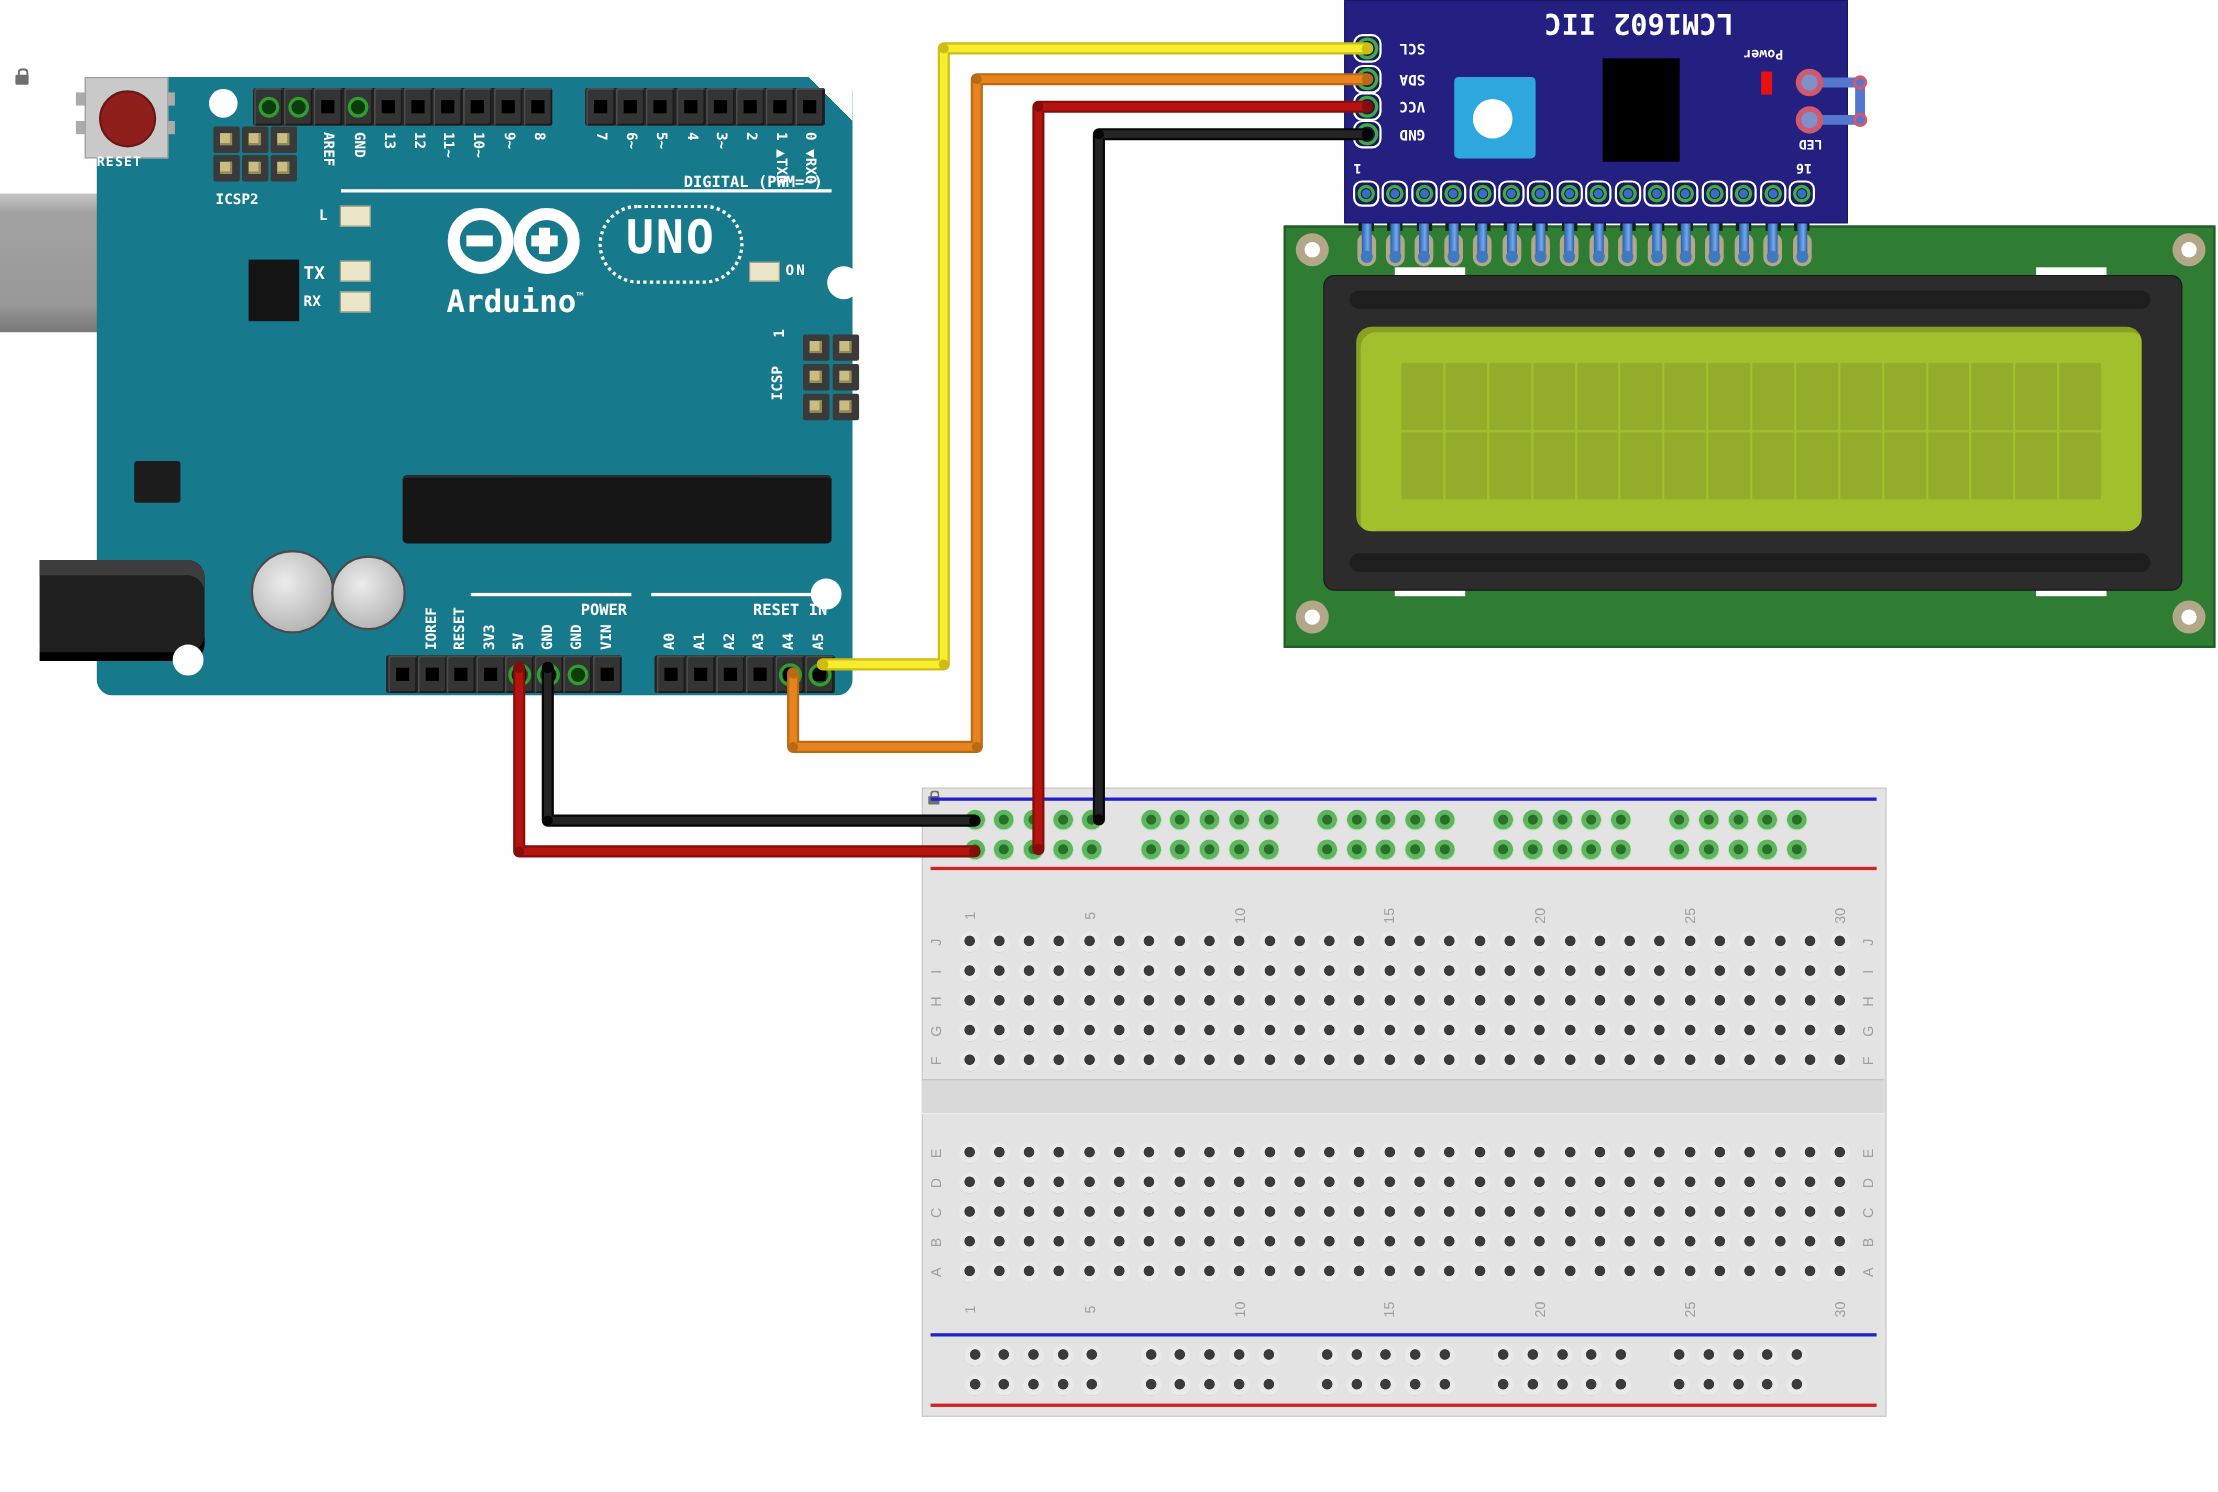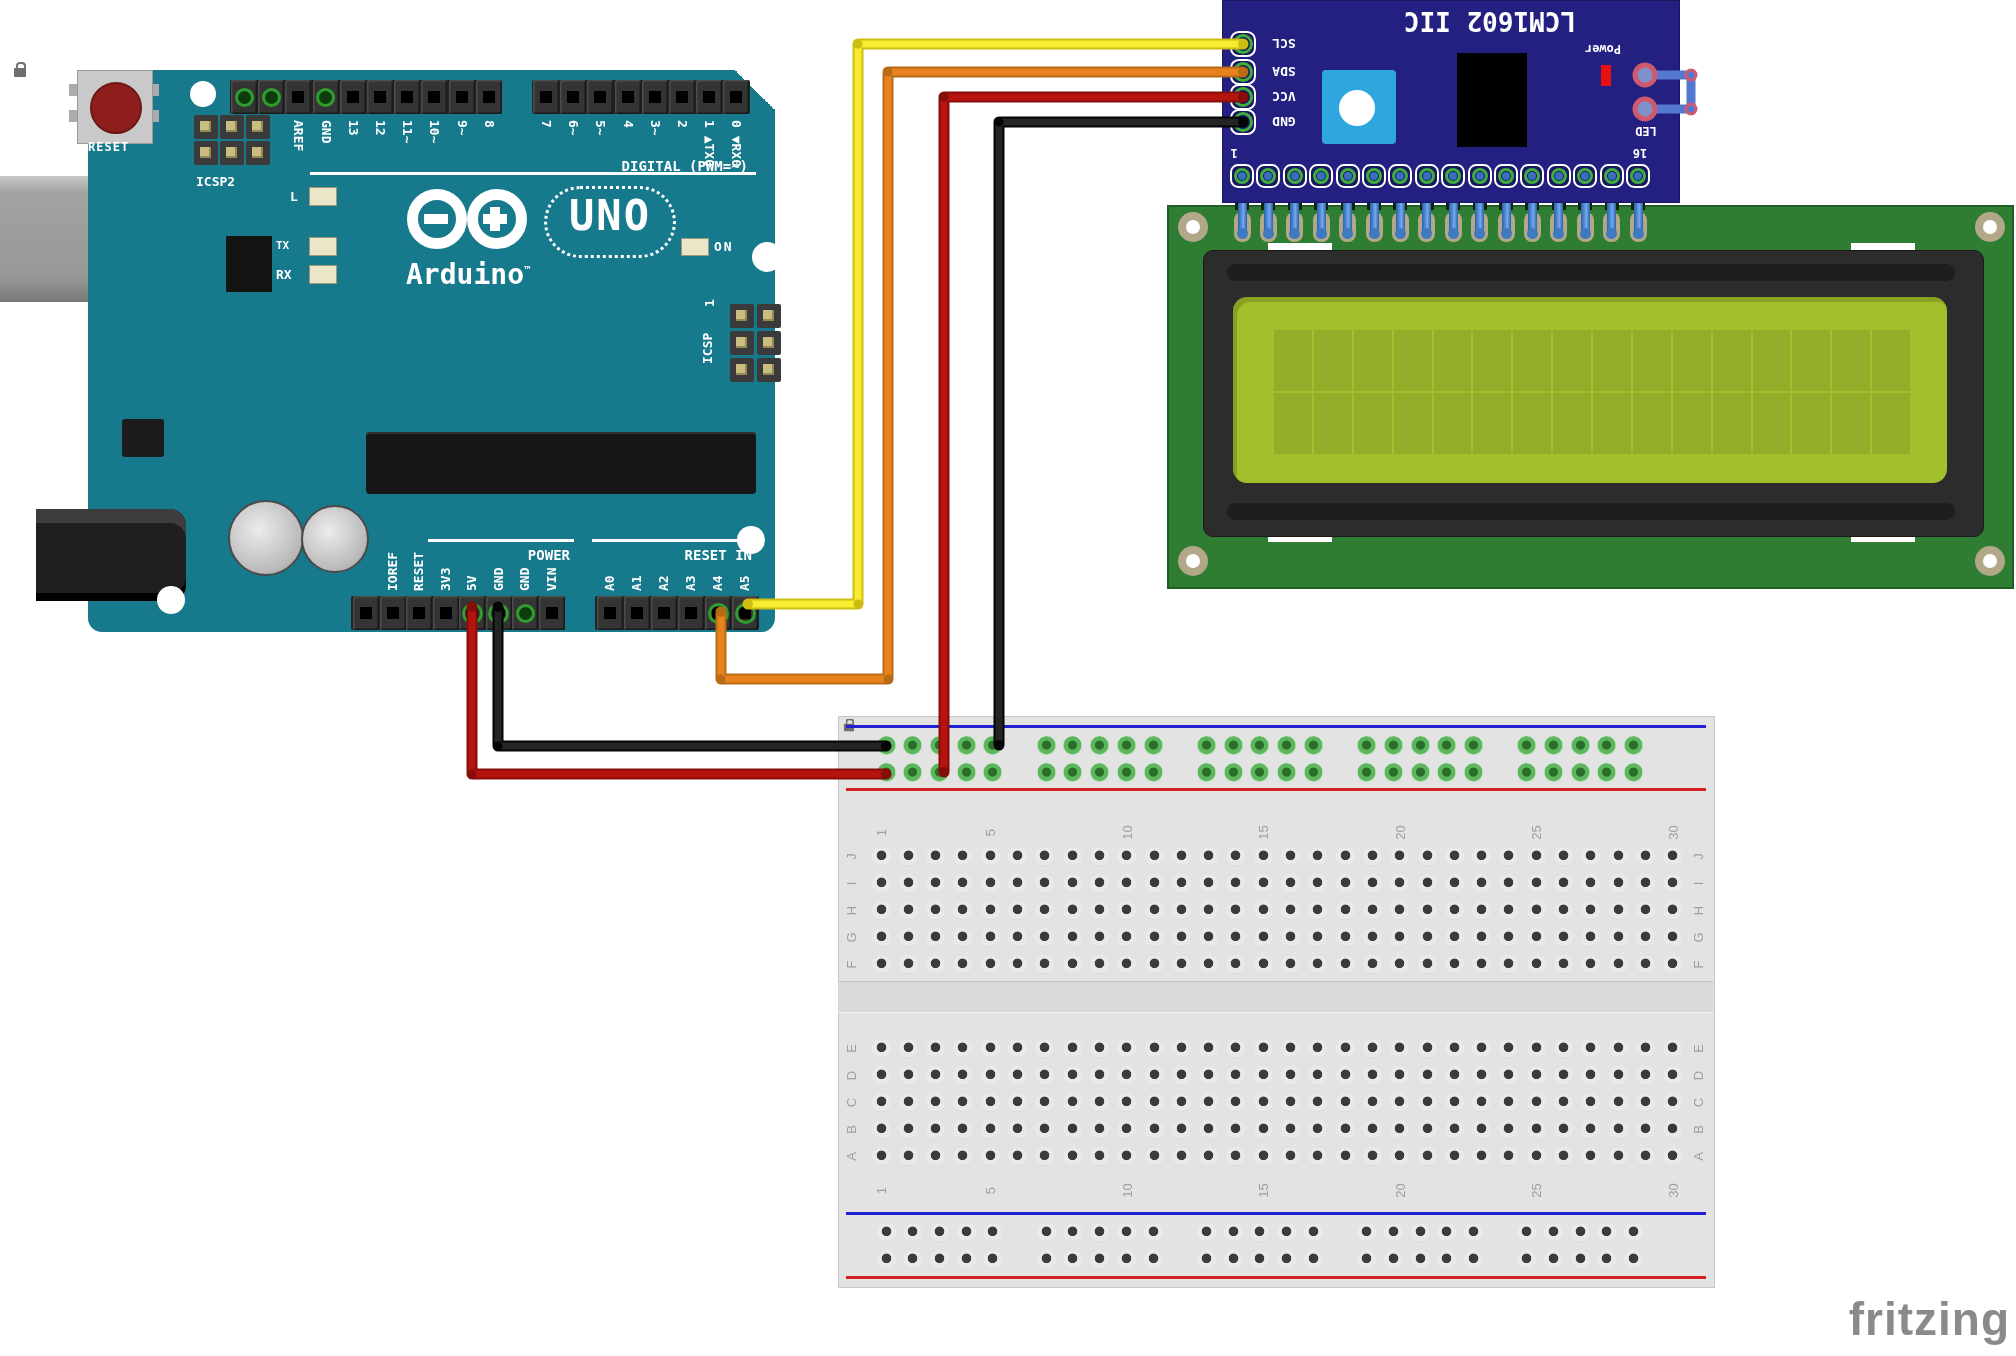--- a/index.html
+++ b/index.html
@@ -155,21 +155,21 @@
         <div class="socket" style="left: 723.4px; top: 80px;">
           <div style="position: absolute; left: 7px; top: 11px; width: 12px; height: 12px; background: rgb(0, 0, 0);"></div>
         </div>
         <div class="silk vlab rot90" style="left: 709.4px; width: 54px; top: 140px;">0 ▼RX0</div>
       </div>
     <div class="silk abs" style="left:490px;top:158px;width:258px;font-size:14px;text-align:right">DIGITAL (PWM=~)</div>
     <div class="abs" style="left:310px;top:172px;width:446px;height:3px;background:#fff"></div>
 
     <div class="silk abs" style="left:290px;top:189px;font-size:13px">L</div>
     <div class="abs" style="left:309px;top:187px;width:26px;height:17px;background:#eae6c7;border:1px solid #9c9877"></div>
-    <div class="silk abs" style="left:276px;top:239px;font-size:11px">TX</div>
+    <div class="silk abs" style="left:276px;top:239px;font-size:16px">TX</div>
     <div class="abs" style="left:309px;top:237px;width:26px;height:17px;background:#eae6c7;border:1px solid #9c9877"></div>
     <div class="silk abs" style="left:276px;top:267px;font-size:13px">RX</div>
     <div class="abs" style="left:309px;top:265px;width:26px;height:17px;background:#eae6c7;border:1px solid #9c9877"></div>
 
     <div class="abs" style="left:226px;top:236px;width:46px;height:56px;background:#141414"></div>
 
     <div class="abs" style="left:407px;top:189px;width:38px;height:38px;border:11px solid #fff;border-radius:50%"></div>
     <div class="abs" style="left:467px;top:189px;width:38px;height:38px;border:11px solid #fff;border-radius:50%"></div>
     <div class="abs" style="left:424px;top:214px;width:24px;height:10px;background:#fff"></div>
     <div class="abs" style="left:483px;top:214px;width:24px;height:10px;background:#fff"></div>
@@ -978,14 +978,13 @@
       </g>
       <g>
         <path d="M498,607 L498,746 L886,746" fill="none" stroke="#050505" stroke-width="11" stroke-linecap="round" stroke-linejoin="round"></path>
         <path d="M498,607 L498,746 L886,746" fill="none" stroke="#242424" stroke-width="7" stroke-linecap="round" stroke-linejoin="round"></path>
         <circle cx="498" cy="607" r="5" fill="#050505"></circle>
         <circle cx="498" cy="746" r="4.5" fill="#050505"></circle>
         <circle cx="886" cy="746" r="5" fill="#050505"></circle>
       </g>
     </svg>
 
-  <div class="abs" style="left:1770px;top:1292px;width:240px;font-size:46px;font-weight:bold;color:#8a8a8a;text-align:right;letter-spacing:1px">fritzing</div>
 </div>
 
 </body></html>

